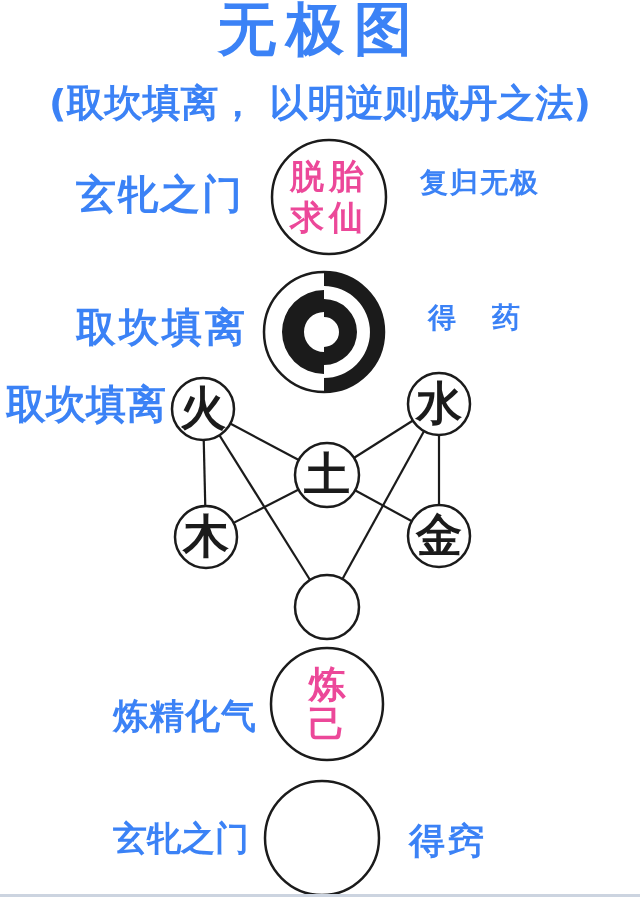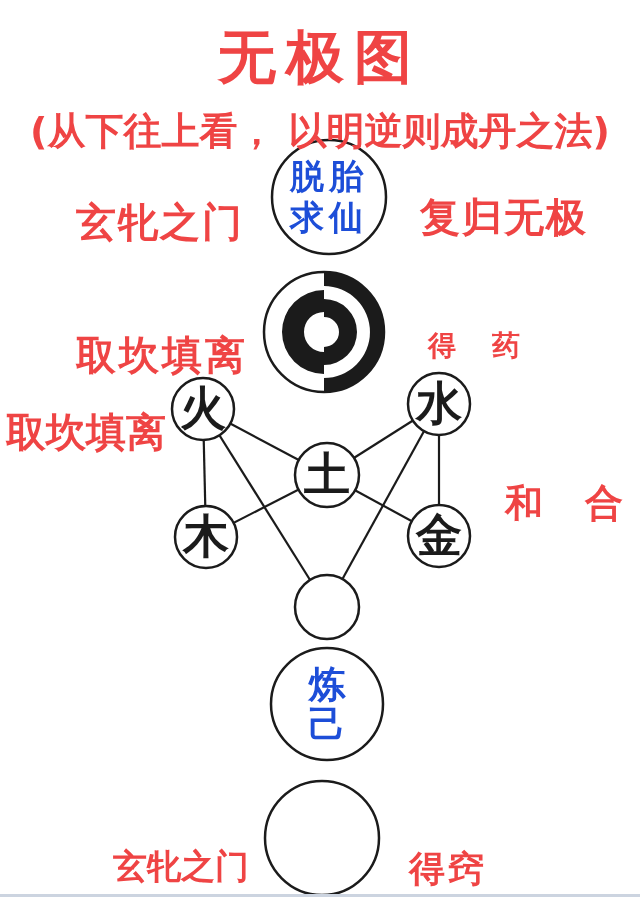--- a/index.html
+++ b/index.html
@@ -11,35 +11,34 @@
     overflow: hidden;
     font-family: "DejaVu Sans", sans-serif;
     color: #1b1b1b;
   }
   .canvas svg { position: absolute; left: 0; top: 0; }
   .t {
     position: absolute;
     font-weight: bold;
     line-height: 1;
     white-space: nowrap;
-    color: #ef4444;
-    margin-top: 28px;
+    color: #3b82f6;
   }
   .center-line { left: 0; width: 640px; text-align: center; }
   .title { top: 0px; font-size: 58px; letter-spacing: 10px; }
   .subtitle { top: 84px; font-size: 38px; letter-spacing: 0px; }
   .node-text {
     position: absolute;
     display: flex;
     flex-direction: column;
     align-items: center;
     justify-content: center;
     font-weight: bold;
     text-align: left;
-    color: #1d4ed8;
+    color: #ec4899;
   }
   .node-text .ln { line-height: 41px; }
   .single-char {
     position: absolute;
     width: 70px; height: 70px;
     display: flex; align-items: center; justify-content: center;
     font-size: 46px; font-weight: bold;
   }
   .bottom-rule {
     position: absolute;
@@ -80,41 +79,41 @@
 
     <g>
       <circle cx="324" cy="332" r="60" fill="none" stroke="#1b1b1b" stroke-width="2.5"></circle>
       <path d="M 324 272 A 60 60 0 0 1 324 392 L 324 378 A 46 46 0 0 0 324 286 Z" fill="#1b1b1b"></path>
       <path d="M 324 299 A 33 33 0 0 1 324 365 L 324 347 A 15 15 0 0 0 324 317 Z" fill="#1b1b1b"></path>
       <path d="M 324 374 A 42 42 0 0 1 324 290 L 324 312 A 20 20 0 0 0 324 352 Z" fill="#1b1b1b"></path>
     </g>
   </svg>
 
   <div class="t center-line title">无极图</div>
-  <div class="t center-line subtitle">(从下往上看， 以明逆则成丹之法)</div>
+  <div class="t center-line subtitle">(取坎填离， 以明逆则成丹之法)</div>
 
   <div class="t" style="left:76px; top:174px; font-size:40px; letter-spacing:2px;">玄牝之门</div>
   <div class="node-text" style="left:259px; top:156px; width:140px; font-size:34px; letter-spacing:5px;">
     <div class="ln">脱胎</div>
     <div class="ln">求仙</div>
   </div>
-  <div class="t" style="left:420px; top:169px; font-size:40px; letter-spacing:2px;">复归无极</div>
+  <div class="t" style="left:420px; top:169px; font-size:28px; letter-spacing:2px;">复归无极</div>
 
   <div class="t" style="left:76px; top:307px; font-size:40px; letter-spacing:3px;">取坎填离</div>
   <div class="t" style="left:428px; top:304px; font-size:28px; letter-spacing:4px;">得　药</div>
 
   <div class="t" style="left:6px; top:384px; font-size:40px;">取坎填离</div>
   <div class="single-char" style="left:168px; top:374px;">火</div>
   <div class="single-char" style="left:404px; top:369px;">水</div>
   <div class="single-char" style="left:292px; top:440px;">土</div>
-  <div class="t" style="left:505px; top:456px; font-size:38px; letter-spacing:2px;">和　合</div>
   <div class="single-char" style="left:171px; top:502px;">木</div>
   <div class="single-char" style="left:404px; top:501px;">金</div>
 
 
+  <div class="t" style="left:113px; top:699px; font-size:35px; letter-spacing:1px;">炼精化气</div>
   <div class="node-text" style="left:267px; top:665px; width:120px; font-size:37px;">
     <div class="ln" style="line-height:40px;">炼</div>
     <div class="ln" style="line-height:40px;">己</div>
   </div>
 
   <div class="t" style="left:113px; top:822px; font-size:34px;font-family:Liberation Serif, serif;">玄牝之门</div>
   <div class="t" style="left:409px; top:823px; font-size:36px; letter-spacing:3px;">得窍</div>
 
   <div class="bottom-rule"></div>
 </div>

